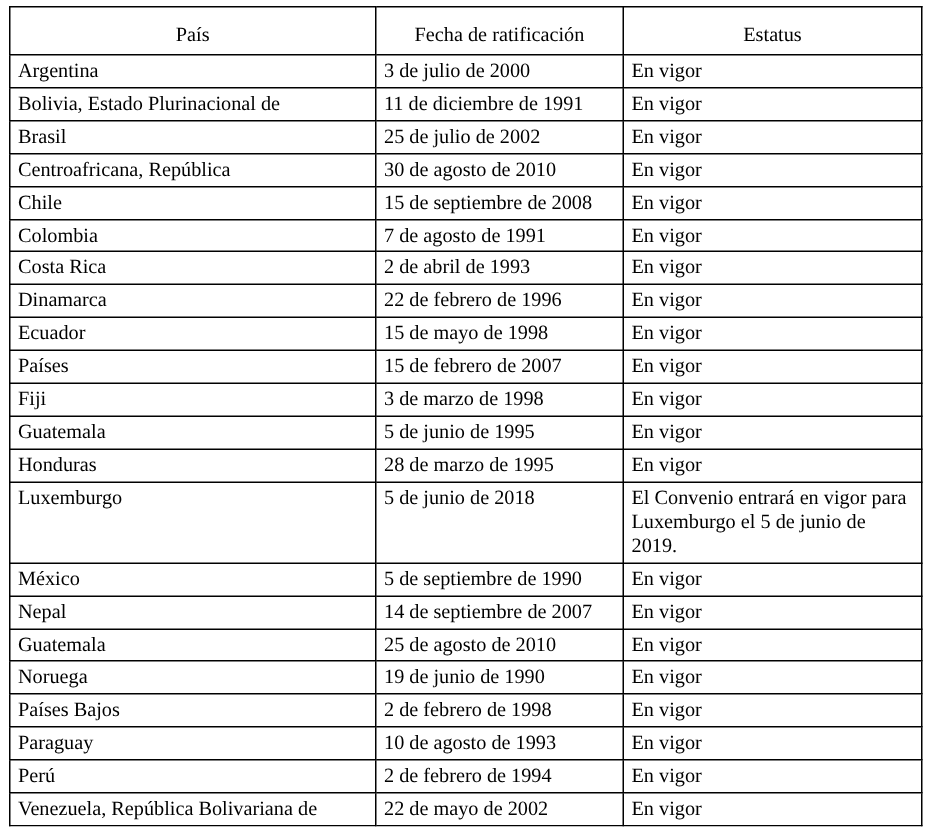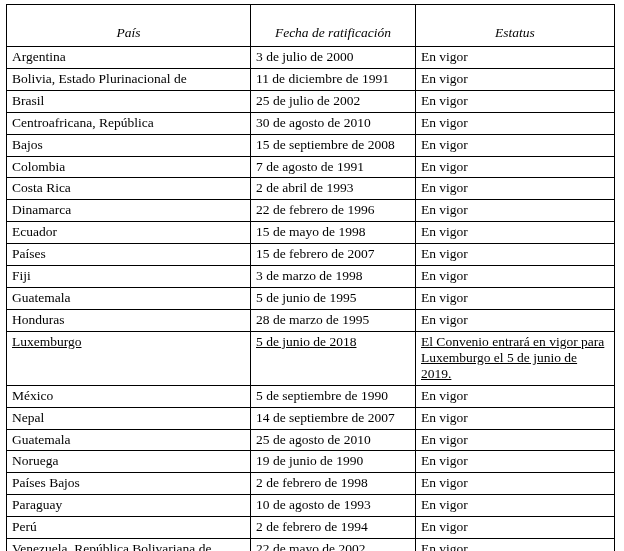--- a/index.html
+++ b/index.html
@@ -30,36 +30,34 @@
   table.ratification-table td {
     border: 1px solid #000000;
     font-size: 13.5px;
     line-height: 1.18;
     padding: 2px 5px 3px 5px;
     vertical-align: top;
     font-weight: normal;
   }
   table.ratification-table th {
     text-align: center;
-    padding-top: 20px;
+    padding-top: 10px;
     padding-bottom: 5px;
-    font-style: italic;
   }
   table.ratification-table td {
     text-align: left;
   }
   col.col-country { width: 244px; }
   col.col-date { width: 165px; }
   col.col-status { width: 199px; }
   td.status-multiline {
     white-space: normal;
   }
   .row-tall td {
     padding-bottom: 3px;
-    text-decoration: underline;
   }
 </style>
 </head>
 <body>
 
 <div class="page">
   <table class="ratification-table">
     <colgroup>
       <col class="col-country">
       <col class="col-date">
@@ -87,21 +85,21 @@
           <td>Brasil</td>
           <td>25 de julio de 2002</td>
           <td>En vigor</td>
         </tr>
         <tr>
           <td>Centroafricana, República</td>
           <td>30 de agosto de 2010</td>
           <td>En vigor</td>
         </tr>
         <tr>
-          <td>Bajos</td>
+          <td>Chile</td>
           <td>15 de septiembre de 2008</td>
           <td>En vigor</td>
         </tr>
         <tr>
           <td>Colombia</td>
           <td>7 de agosto de 1991</td>
           <td>En vigor</td>
         </tr>
         <tr>
           <td>Costa Rica</td>

